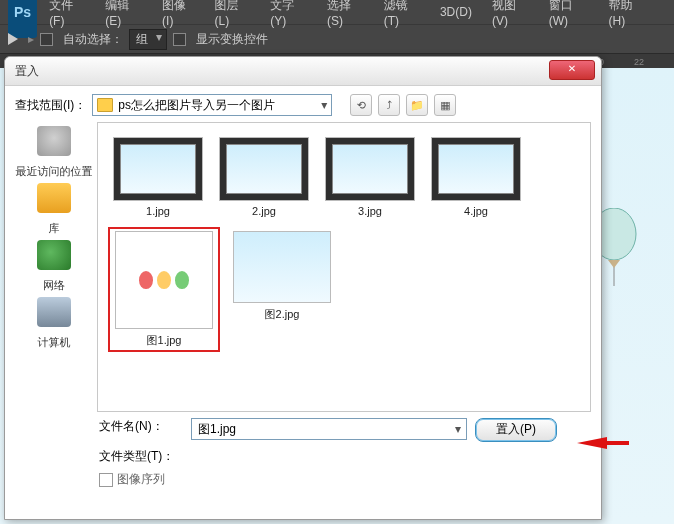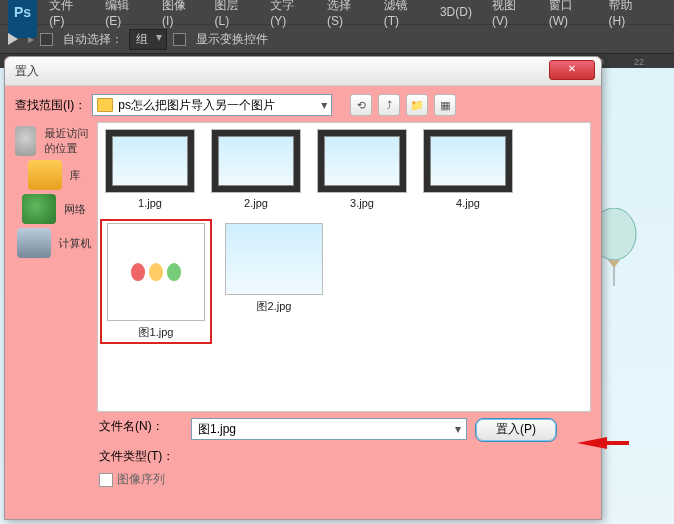--- a/index.html
+++ b/index.html
@@ -8,42 +8,42 @@
 .ps-logo{background:#0a4d7a;color:#9ed6f5;font-weight:bold;font-size:14px;padding:18px 6px;border-radius:3px;margin-right:12px}
 .menubar .item{margin-right:20px;cursor:pointer}
 .options-bar{height:28px;background:#454545;border-top:1px solid #383838;display:flex;align-items:center;padding:0 8px;color:#ccc;gap:6px}
 .arrow-tool{display:inline-block;width:0;height:0;border-left:10px solid #ccc;border-top:6px solid transparent;border-bottom:6px solid transparent;margin-right:4px}
 .cb{width:11px;height:11px;border:1px solid #888;display:inline-block;vertical-align:middle;margin-right:4px;background:#3a3a3a}
 .sel{background:#333;border:1px solid #222;padding:1px 18px 1px 6px;color:#ccc;position:relative}
 .sel::after{content:"▾";position:absolute;right:4px;top:0;color:#aaa}
 .ruler{height:16px;background:#3a3a3a;border-top:1px solid #2a2a2a;display:flex;justify-content:flex-end;color:#888;font-size:9px;padding-right:30px;align-items:center;gap:30px}
 .canvas-area{position:absolute;top:68px;left:0;right:0;bottom:0;background:linear-gradient(#dff3fa,#e8f6fb);}
 .balloon{position:absolute;right:30px;top:140px;width:60px;height:80px}
-.dialog{position:absolute;top:56px;left:4px;width:596px;height:462px;background:#fca5a5;border:1px solid #9a9a9a;border-radius:6px 6px 0 0;box-shadow:2px 2px 8px rgba(0,0,0,.3)}
+.dialog{position:absolute;top:56px;left:4px;width:596px;height:462px;background:#ffffff;border:1px solid #9a9a9a;border-radius:6px 6px 0 0;box-shadow:2px 2px 8px rgba(0,0,0,.3)}
 .dlg-title{height:28px;background:linear-gradient(#fdfdfd,#e4e4e4);border-bottom:1px solid #cfcfcf;border-radius:6px 6px 0 0;position:relative;display:flex;align-items:center;padding-left:10px}
 .dlg-title .txt{color:#333}
 .close-btn{position:absolute;right:6px;top:3px;width:44px;height:18px;background:linear-gradient(#e67,#c33);border:1px solid #a22;border-radius:3px;color:#fff;text-align:center;line-height:16px;font-size:10px}
 .dlg-body{padding:8px 10px}
 .row-lookin{display:flex;align-items:center;gap:6px;margin-bottom:6px}
 .lbl{white-space:nowrap}
 .combo{flex:0 0 230px;height:20px;border:1px solid #7a9db8;background:#fff;display:flex;align-items:center;padding:0 4px;position:relative}
 .combo .folder-icn{width:14px;height:12px;background:#ffcf4b;border:1px solid #caa030;border-radius:1px;margin-right:5px}
 .combo::after{content:"▾";position:absolute;right:4px;color:#555}
 .nav-icons{display:flex;gap:6px;margin-left:12px}
 .nav-icons span{width:20px;height:20px;border:1px solid #bbb;background:linear-gradient(#fff,#e7e7e7);border-radius:3px;display:flex;align-items:center;justify-content:center;font-size:11px;color:#555}
 .content{display:flex;gap:4px;height:290px}
 .places{width:78px;display:flex;flex-direction:column;align-items:center;gap:4px;padding-top:4px}
-.place{display:flex;flex-direction:row;align-items:center;gap:8px;color:#333;font-size:11px;cursor:pointer}
+.place{display:flex;flex-direction:column;align-items:center;gap:8px;color:#333;font-size:11px;cursor:pointer}
 .place .ic{width:34px;height:30px;border-radius:4px}
 .ic-recent{background:radial-gradient(circle at 50% 40%,#d0d0d0,#9a9a9a)}
 .ic-desktop{background:linear-gradient(#6fb7f0,#2a7fd4);border:2px solid #ccc;border-radius:2px}
 .ic-lib{background:linear-gradient(#fc5,#e8a020);border-radius:2px}
 .ic-computer{background:linear-gradient(#bcd,#789);border-radius:2px}
 .ic-network{background:radial-gradient(circle at 40% 40%,#5fb85f,#2a7a2a);border-radius:50%}
-.file-area{flex:1;background:#fff;border:1px solid #c8c8c8;padding:6px;overflow:auto}
+.file-area{flex:1;background:#fff;border:1px solid #c8c8c8;padding:14px;overflow:auto}
 .thumbs{display:flex;flex-wrap:wrap;gap:14px}
 .thumb{width:92px;display:flex;flex-direction:column;align-items:center;cursor:pointer}
 .thumb .pv{width:88px;height:62px;border:1px solid #bbb;background:#2f2f2f;position:relative}
 .thumb .pv.light{background:linear-gradient(#cfeefc,#f0faff)}
 .thumb .cap{margin-top:4px;color:#222;font-size:11px}
 .thumb.selected{outline:2px solid #d22;outline-offset:2px}
 .thumb.selected.big .pv{width:96px;height:96px;background:#fff}
 .thumb.big{width:104px}
 .thumb.big .pv{width:96px;height:70px}
 .bottom-rows{margin-top:6px;margin-left:84px}

